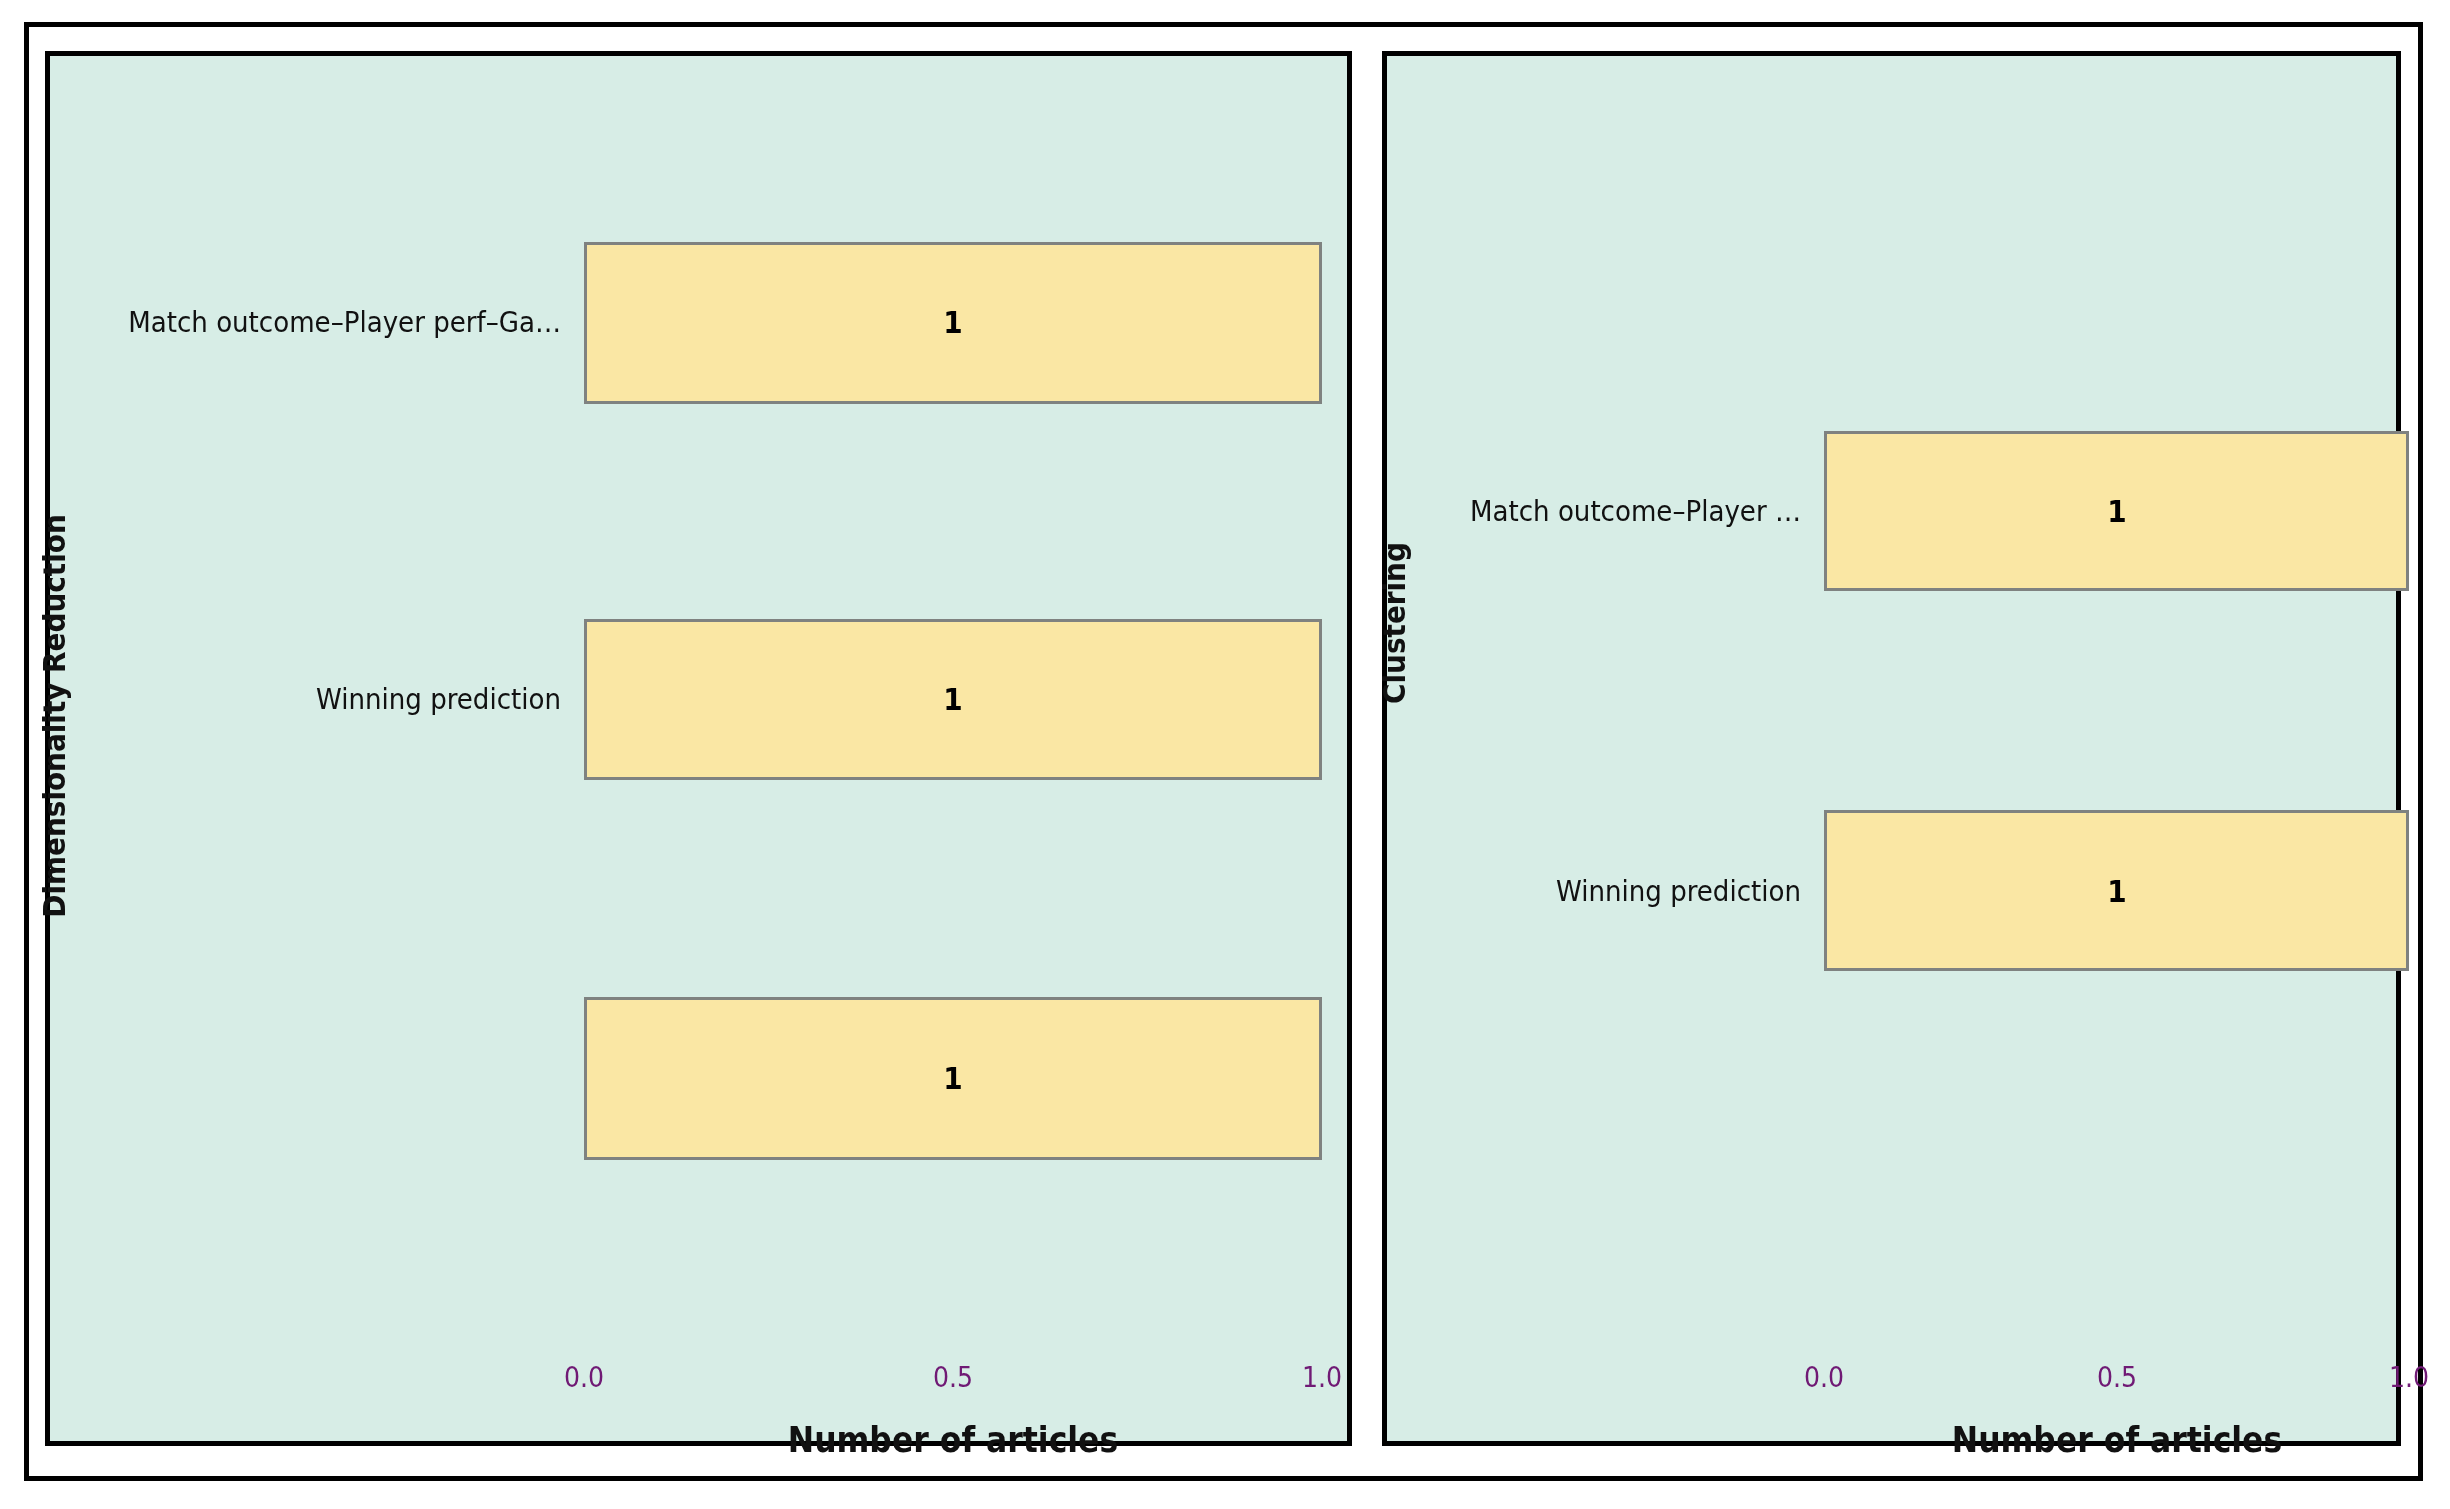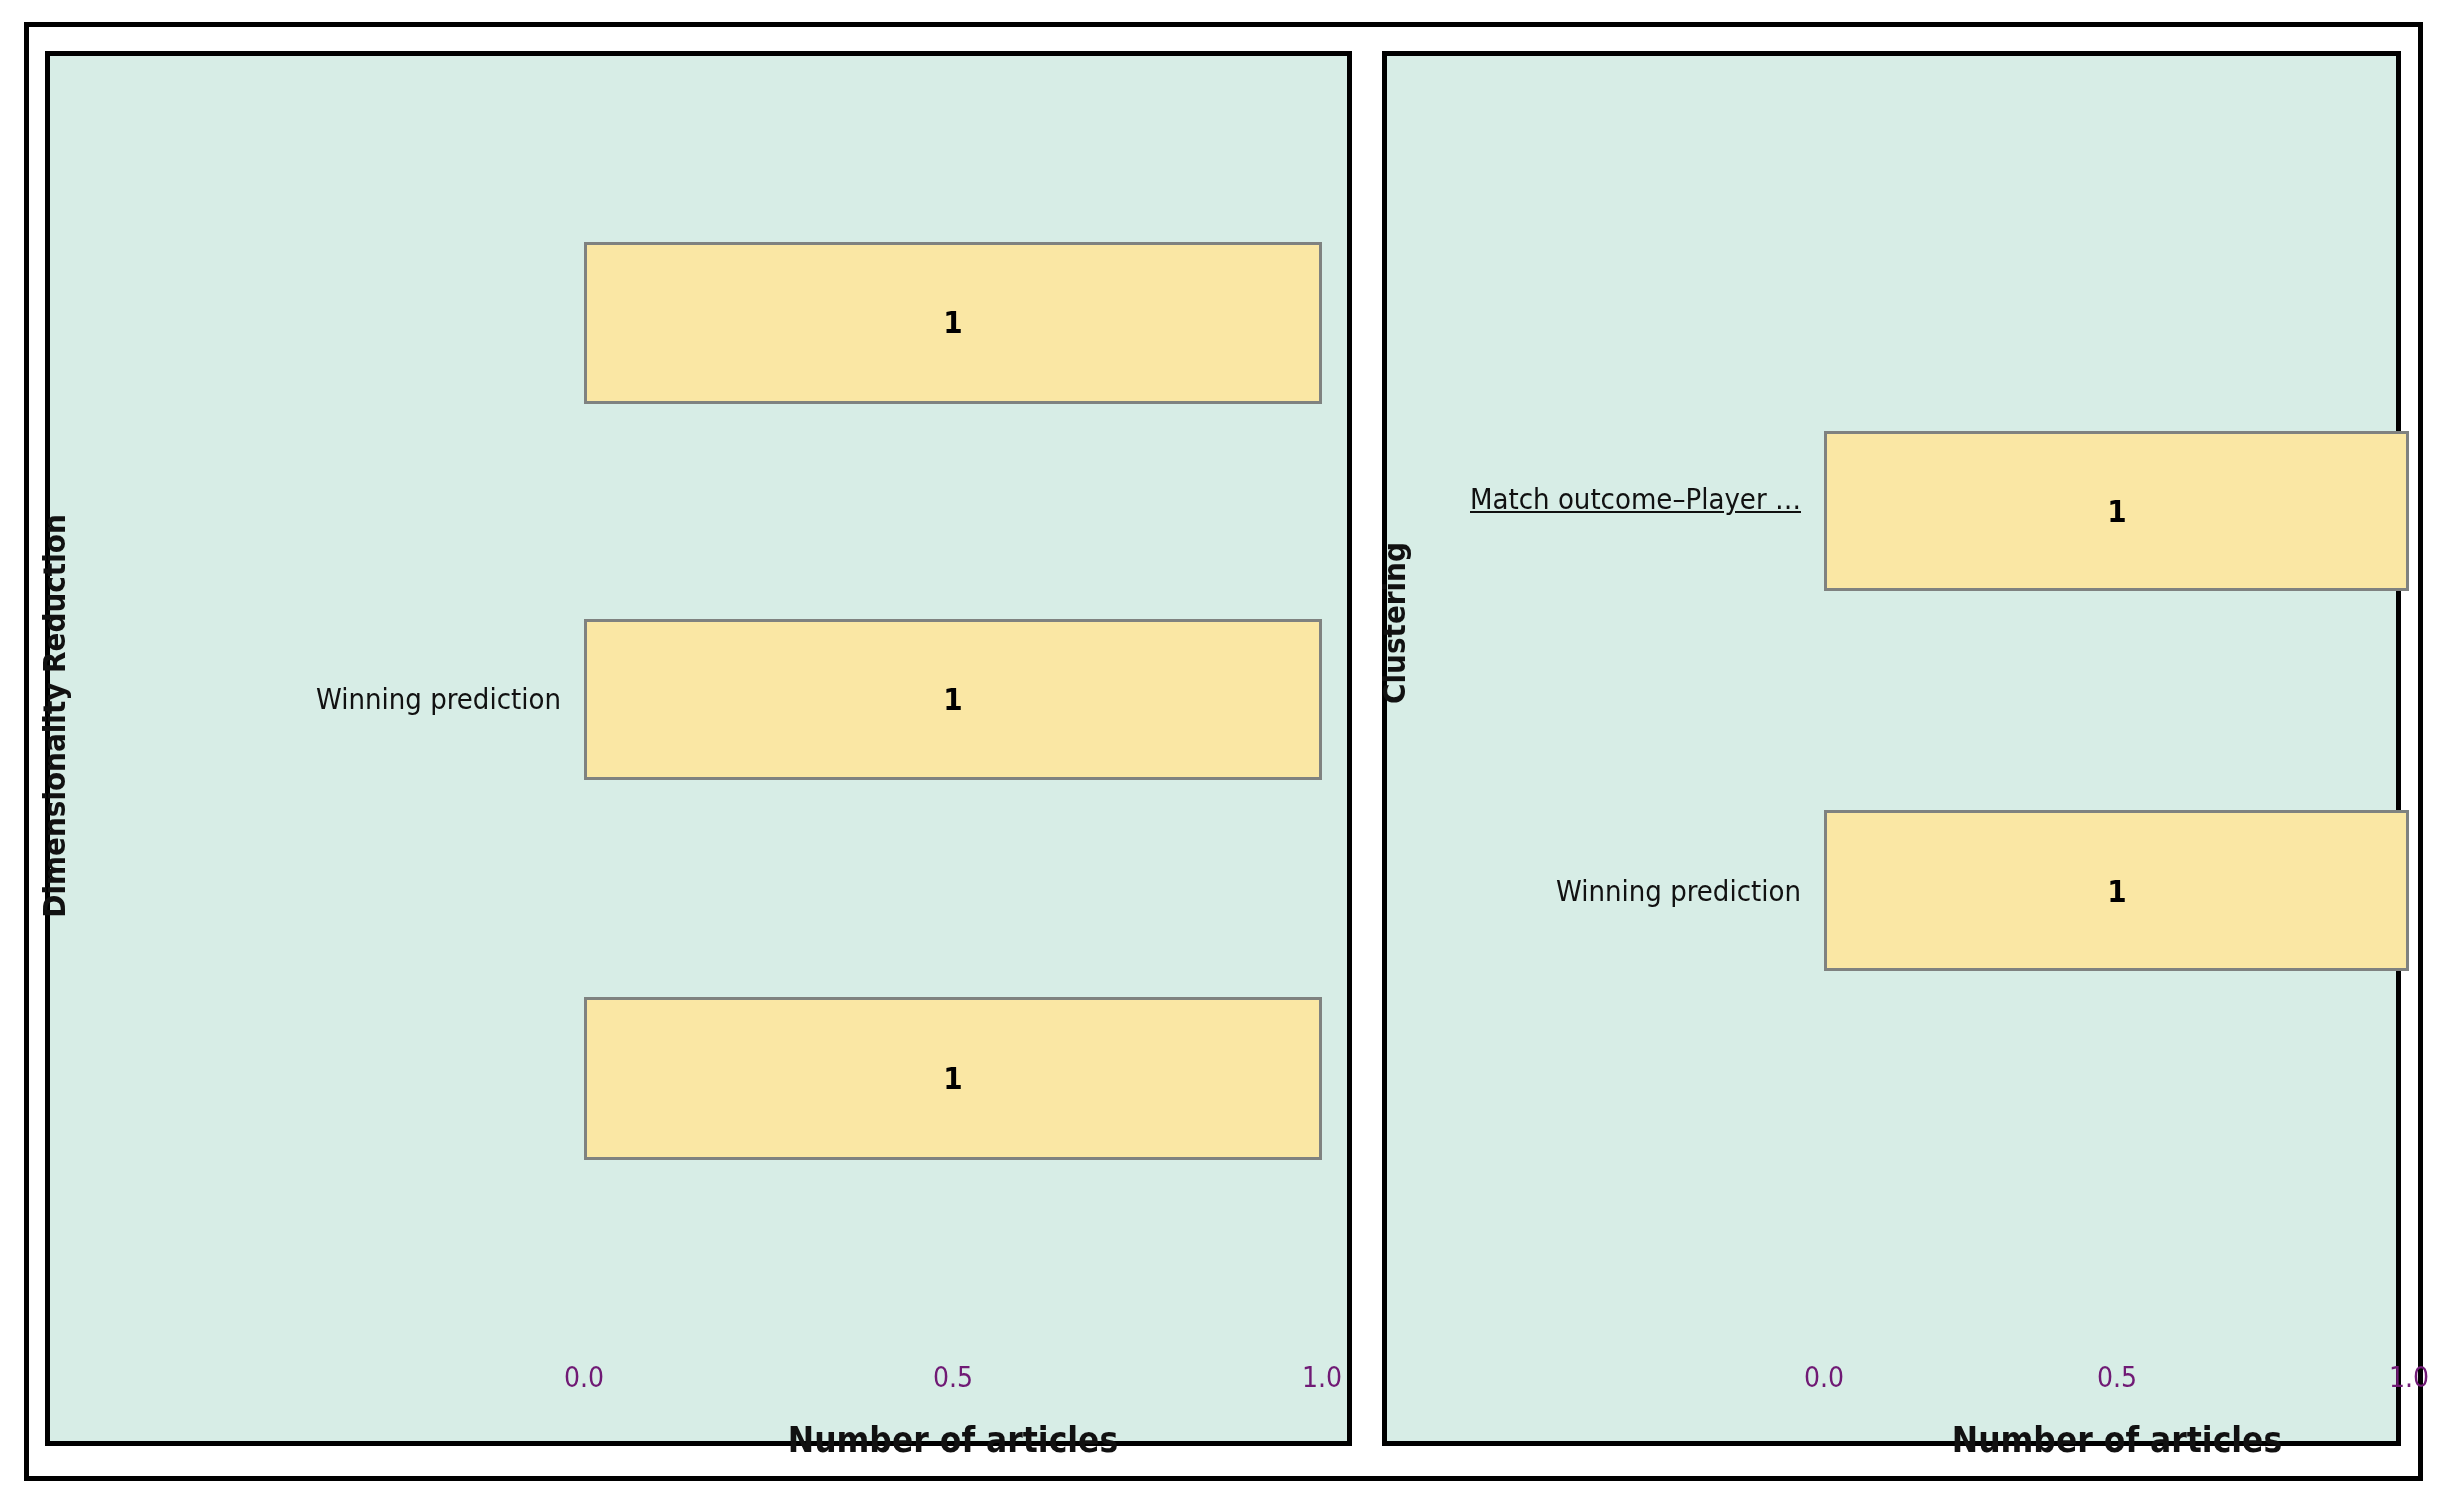--- a/index.html
+++ b/index.html
@@ -139,40 +139,41 @@
 
     <div class="bar" style="left:534px; top:186px; width:738px; height:162px;"></div>
     <div class="bar-value" style="left:903px; top:266px;">1</div>
 
     <div class="bar" style="left:534px; top:563px; width:738px; height:161px;"></div>
     <div class="bar-value" style="left:903px; top:643px;">1</div>
 
     <div class="bar" style="left:534px; top:941px; width:738px; height:163px;"></div>
     <div class="bar-value" style="left:903px; top:1022px;">1</div>
 
+    <div class="cat-label" style="left:26px; top:266px; width:485px;">Match outcome–Player perf–Ga…</div>
     <div class="cat-label" style="left:26px; top:643px; width:485px;">Winning prediction</div>
 
     <div class="xtick" style="left:534px; top:1305px;">0.0</div>
     <div class="xtick" style="left:903px; top:1305px;">0.5</div>
     <div class="xtick" style="left:1272px; top:1305px;">1.0</div>
 
     <div class="axis-title" style="left:903px; top:1364px;">Number of articles</div>
   </div>
 
   <div class="facet-title" id="facet-title-left">Dimensionality Reduction</div>
 
   <div class="panel" id="panel-right">
 
     <div class="bar" style="left:437px; top:375px; width:585px; height:160px;"></div>
     <div class="bar-value" style="left:730px; top:455px;">1</div>
 
     <div class="bar" style="left:437px; top:754px; width:585px; height:161px;"></div>
     <div class="bar-value" style="left:730px; top:835px;">1</div>
 
-    <div class="cat-label" style="left:-71px; top:443px; width:485px;text-decoration:underline;">Match outcome–Player …</div>
+    <div class="cat-label" style="left:-71px; top:455px; width:485px;">Match outcome–Player …</div>
     <div class="cat-label" style="left:-71px; top:835px; width:485px;">Winning prediction</div>
 
     <div class="xtick" style="left:437px; top:1305px;">0.0</div>
     <div class="xtick" style="left:730px; top:1305px;">0.5</div>
     <div class="xtick" style="left:1022px; top:1305px;">1.0</div>
 
     <div class="axis-title" style="left:730px; top:1364px;">Number of articles</div>
   </div>
 
   <div class="facet-title" id="facet-title-right">Clustering</div>

